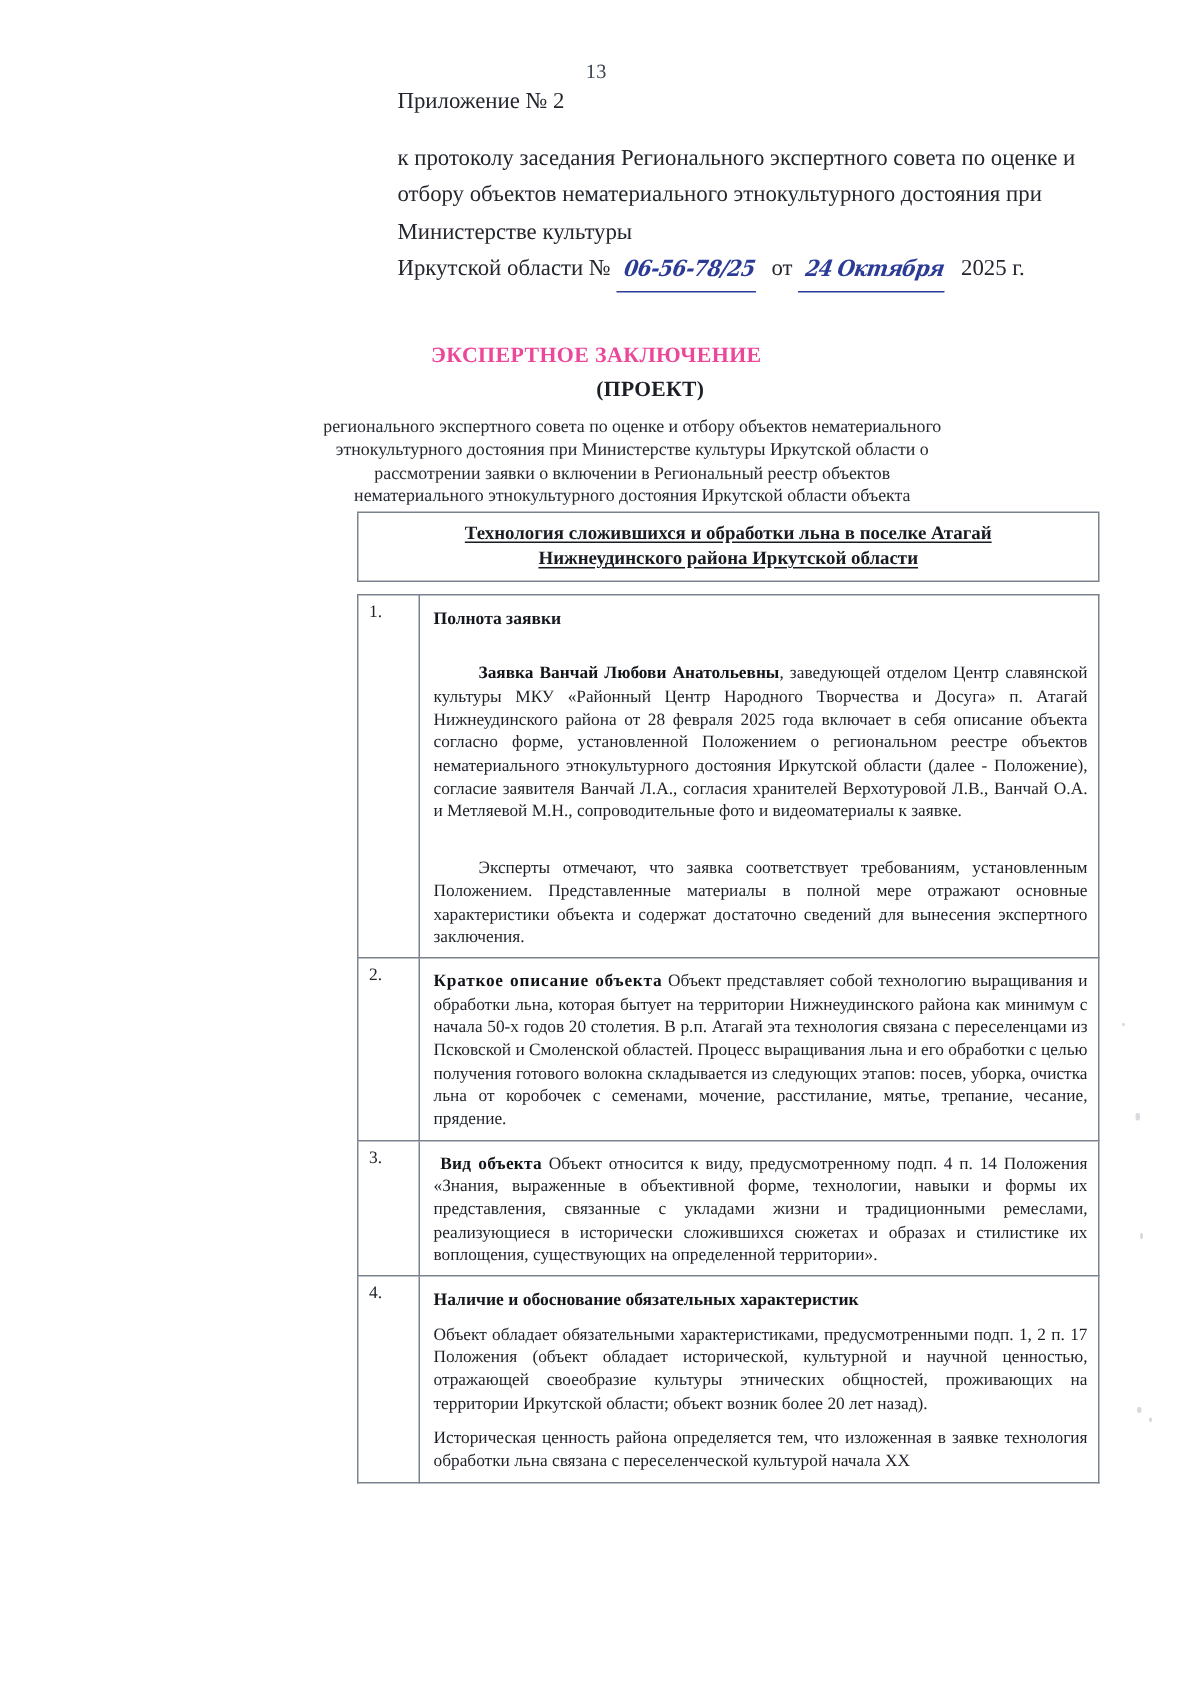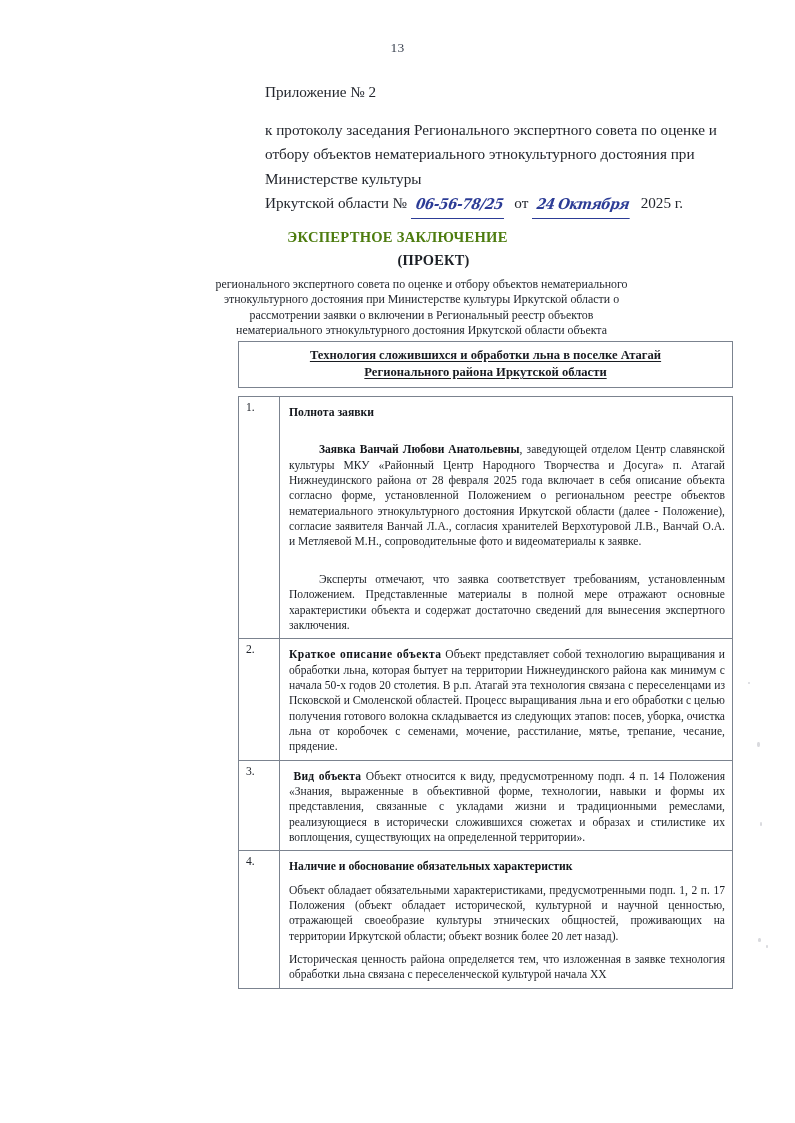--- a/index.html
+++ b/index.html
@@ -34,21 +34,21 @@
     width: 795px;
     text-align: center;
     font-size: 13.5px;
     color: #3a4250;
     letter-spacing: .3px;
   }
 
   
   .header-block {
     position: absolute;
-    top: 80px;
+    top: 56px;
     left: 265px;
     width: 480px;
     font-size: 15.2px;
     line-height: 24.5px;
     color: #23262d;
   }
   .header-block .appendix-line {
     margin-bottom: 13px;
     white-space: nowrap;
   }
@@ -81,21 +81,21 @@
   
   .doc-title {
     position: absolute;
     top: 229px;
     left: 0;
     width: 795px;
     text-align: center;
     font-size: 14.6px;
     font-weight: 700;
     letter-spacing: .25px;
-    color: #4d7c0f;
+    color: #ec4899;
   }
   .doc-subtitle {
     position: absolute;
     top: 252px;
     left: 0;
     width: 795px;
     text-align: center;
     font-size: 14.4px;
     font-weight: 700;
     letter-spacing: .2px;
@@ -229,21 +229,21 @@
 
   <div class="preamble">
     <span>регионального экспертного совета по оценке и отбору объектов нематериального</span>
     <span>этнокультурного достояния при Министерстве культуры Иркутской области о</span>
     <span>рассмотрении заявки о включении в Региональный реестр объектов</span>
     <span>нематериального этнокультурного достояния Иркутской области объекта</span>
   </div>
 
   <div class="object-box">
     <span class="obj-line">Технология сложившихся и обработки льна в поселке Атагай</span>
-    <span class="obj-line">Регионального района Иркутской области</span>
+    <span class="obj-line">Нижнеудинского района Иркутской области</span>
   </div>
 
   <table class="criteria-table">
     <tbody>
 
       <tr>
         <td class="num-cell">1.</td>
         <td class="body-cell">
           <div class="cell-heading">Полнота заявки</div>
           <p class="cell-para indent"><b>Заявка </b><b>Ванчай Любови Анатольевны</b><span>, заведующей отделом Центр славянской культуры МКУ «Районный Центр Народного Творчества и Досуга» п. Атагай Нижнеудинского района от 28 февраля 2025 года включает в себя описание объекта согласно форме, установленной Положением о региональном реестре объектов нематериального этнокультурного достояния Иркутской области (далее - Положение), согласие заявителя Ванчай Л.А., согласия хранителей Верхотуровой Л.В., Ванчай О.А. и Метляевой М.Н., сопроводительные фото и видеоматериалы к заявке.</span></p>

